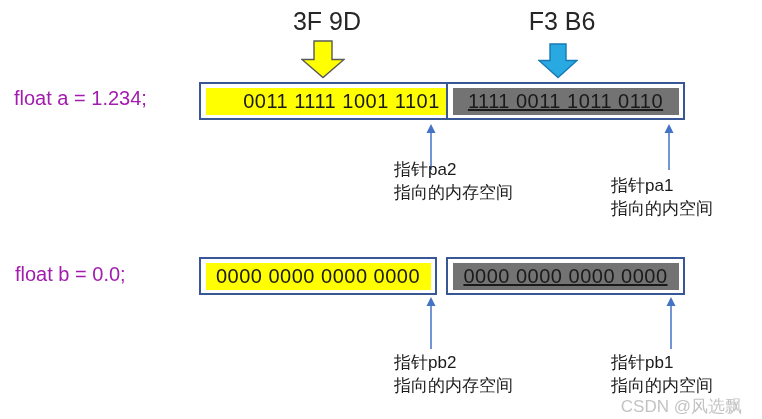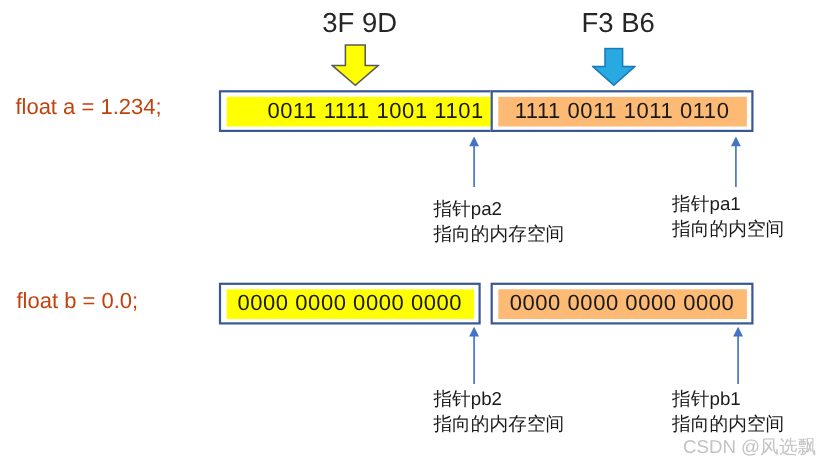--- a/index.html
+++ b/index.html
@@ -7,35 +7,35 @@
     width:762px;height:419px;position:relative;background:#ffffff;
     font-family:"Liberation Sans","DejaVu Sans",sans-serif;
     color:#262626;overflow:hidden;
   }
   .abs{position:absolute;}
   .hex-label{
     width:90px;text-align:center;font-size:25px;color:#262626;
     top:7px;white-space:nowrap;
   }
   .var-label{
-    font-size:20px;color:#c2410c;white-space:nowrap;
+    font-size:20px;color:#a21caf;white-space:nowrap;
   }
   .bits-box{
     box-sizing:border-box;border:2px solid #3A5795;background:#ffffff;
     display:flex;align-items:center;justify-content:center;
     height:38px;
   }
   .hl{
     box-sizing:border-box;
     width:calc(100% - 9px);height:calc(100% - 7px);
     display:flex;align-items:center;justify-content:center;
     font-size:20px;color:#1a1a1a;white-space:nowrap;letter-spacing:0.5px;
   }
   .hl-yellow{background:#FFFF00;}
-  .hl-cyan{background:#fdba74;}
+  .hl-cyan{background:#737373;text-decoration:underline;}
   .pointer-note{
     font-size:17px;line-height:23px;color:#1a1a1a;white-space:nowrap;
   }
   .watermark{
     right:20px;bottom:1px;font-size:17px;color:#c3c3c3;white-space:nowrap;
   }
   svg{display:block;}
 </style>
 </head>
 <body>
@@ -71,21 +71,21 @@
     <polygon points="6,0 10.5,9 1.5,9" fill="#4472C4"></polygon>
   </svg>
 </div>
 <div class="abs" style="left:663px;top:124px;">
   <svg width="12" height="46" viewBox="0 0 12 46">
     <line x1="6" y1="8" x2="6" y2="46" stroke="#4472C4" stroke-width="1.5"></line>
     <polygon points="6,0 10.5,9 1.5,9" fill="#4472C4"></polygon>
   </svg>
 </div>
 
-<div class="abs pointer-note" style="left:394px;top:178px;">
+<div class="abs pointer-note" style="left:394px;top:158px;">
   <div>指针pa2</div>
   <div>指向的内存空间</div>
 </div>
 <div class="abs pointer-note" style="left:611px;top:174px;">
   <div>指针pa1</div>
   <div>指向的内空间</div>
 </div>
 
 <div class="abs var-label" style="left:15px;top:263px;">float b = 0.0;</div>
 

